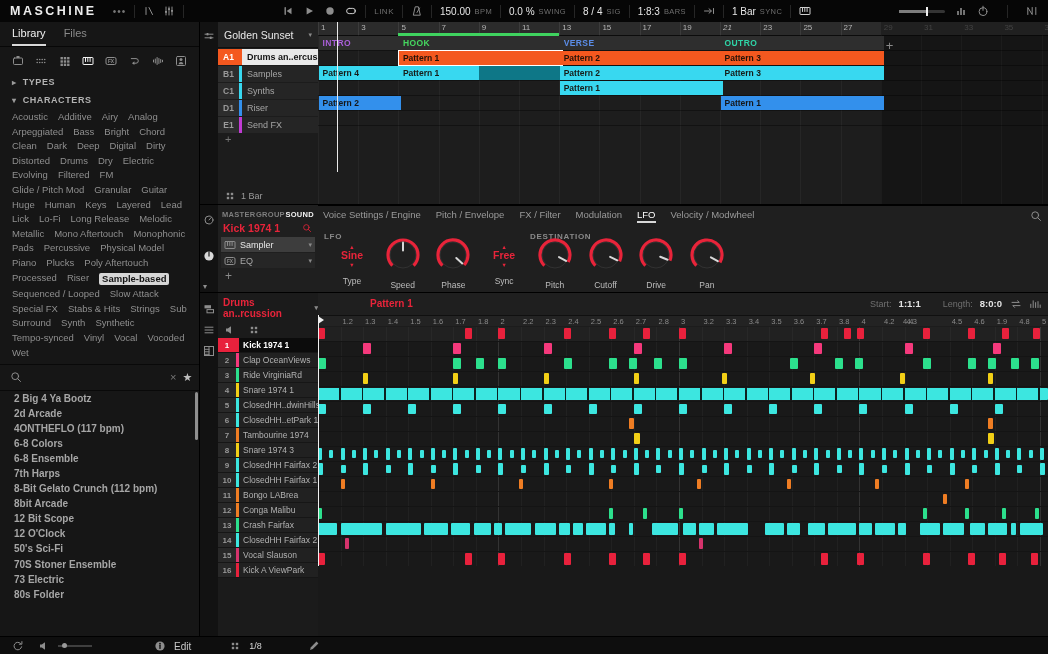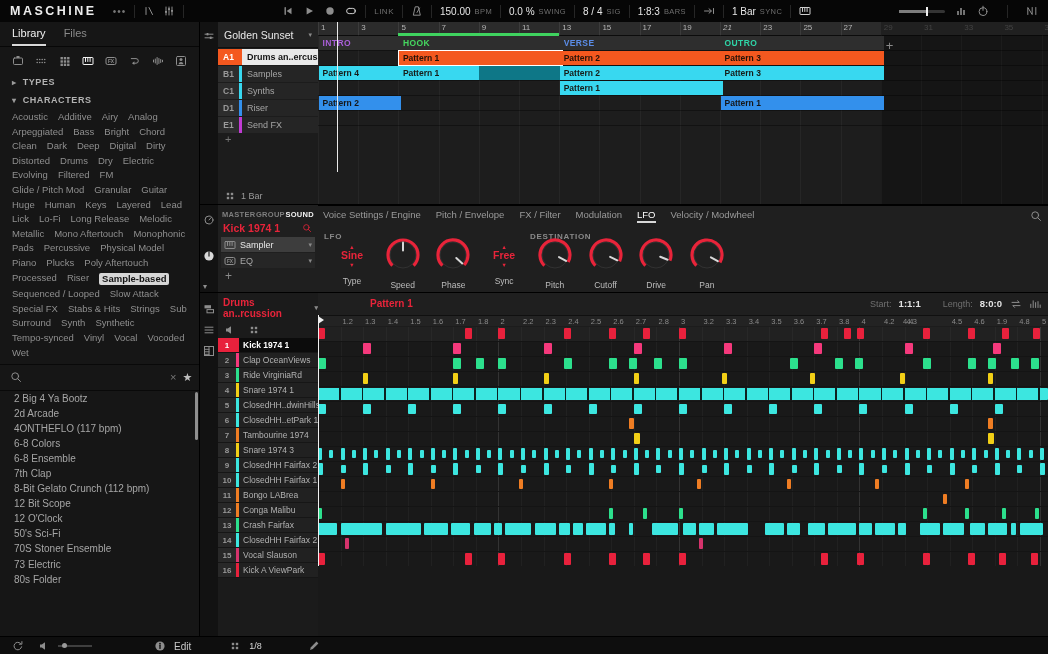--- a/index.html
+++ b/index.html
@@ -31,21 +31,21 @@
            letter-spacing:.6px;color:#b3b3b3;}
   .lib-sec .car{color:#9a9a9a;font-size:8px;}
   #tag-cloud{padding:3px 10px 6px 12px;display:flex;flex-wrap:wrap;column-gap:10px;row-gap:4.6px;
              font-size:9.5px;color:#8f8f8f;line-height:10px;}
   .tag{white-space:nowrap;}
   .tag.sel{background:#d6d6d6;color:#131313;padding:1px 3px;border-radius:2px;font-weight:bold;}
   #searchrow{display:flex;align-items:center;height:25px;border-top:1px solid #090909;border-bottom:1px solid #090909;
              padding:0 10px;gap:6px;}
   #searchrow input{flex:1;background:transparent;border:none;outline:none;color:#ddd;font-size:10px;}
   #browser-list{position:relative;font-size:10px;color:#a6a6a6;}
-  .bl-item{height:15.1px;line-height:15.1px;padding-left:14px;white-space:nowrap;overflow:hidden;}
+  .bl-item{height:15.1px;line-height:15.1px;padding-left:14px;white-space:nowrap;overflow:hidden;font-weight:bold;}
   .bl-item.sel{background:#474747;color:#fff;font-weight:bold;}
   #list-scroll{position:absolute;right:1px;top:1px;width:3px;height:48px;background:#8f8f8f;border-radius:2px;}
   
   #bottombar{position:absolute;left:0;top:636px;width:1048px;height:18px;background:#0e0e0e;border-top:1px solid #000;
              display:flex;align-items:center;font-size:10px;color:#9a9a9a;}
   .bb-slider{position:relative;width:34px;height:2px;background:#3f3f3f;margin-left:8px;}
   .bb-slider .dot{position:absolute;left:4px;top:-2px;width:5px;height:5px;border-radius:50%;background:#9a9a9a;}
   
   #midstrip{position:absolute;left:200px;top:22px;width:18px;height:614px;background:#121212;border-right:1px solid #050505;}
   #midstrip .ico{position:absolute;left:3px;}
@@ -415,22 +415,23 @@
       <input type="text" style="">
       <span style="color:#777;font-size:11px">×</span>
       <span style="color:#bdbdbd;font-size:11px">★</span>
     </div>
     <div id="browser-list">
         <div class="bl-item">2 Big 4 Ya Bootz</div>
         <div class="bl-item">2d Arcade</div>
         <div class="bl-item">4ONTHEFLO (117 bpm)</div>
         <div class="bl-item">6-8 Colors</div>
         <div class="bl-item">6-8 Ensemble</div>
-        <div class="bl-item">7th Clap</div>
+        <div class="bl-item">7th Harps</div>
         <div class="bl-item">8-Bit Gelato Crunch (112 bpm)</div>
+        <div class="bl-item">8bit Arcade</div>
         <div class="bl-item">12 Bit Scope</div>
         <div class="bl-item">12 O'Clock</div>
         <div class="bl-item">50's Sci-Fi</div>
         <div class="bl-item">70S Stoner Ensemble</div>
         <div class="bl-item">73 Electric</div>
         <div class="bl-item">80s Folder</div>
         <div id="list-scroll"></div>
       </div>
   </div>
 

